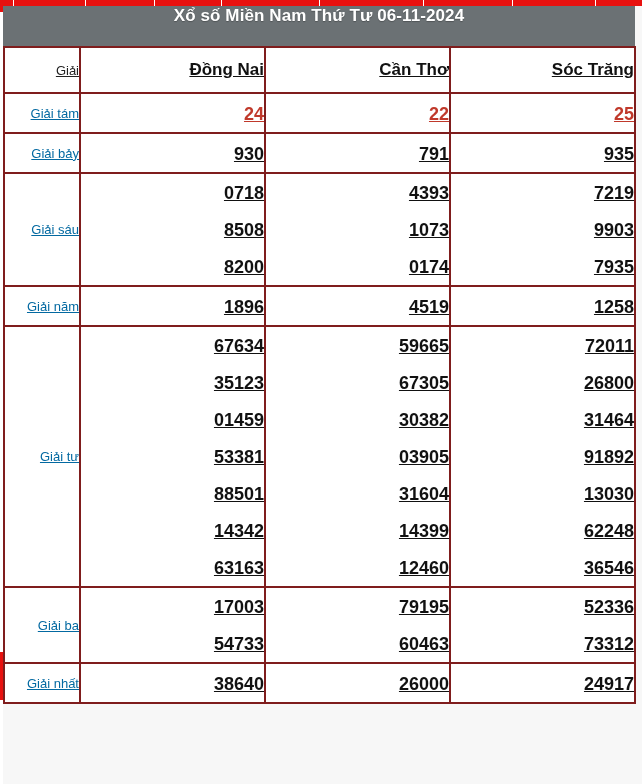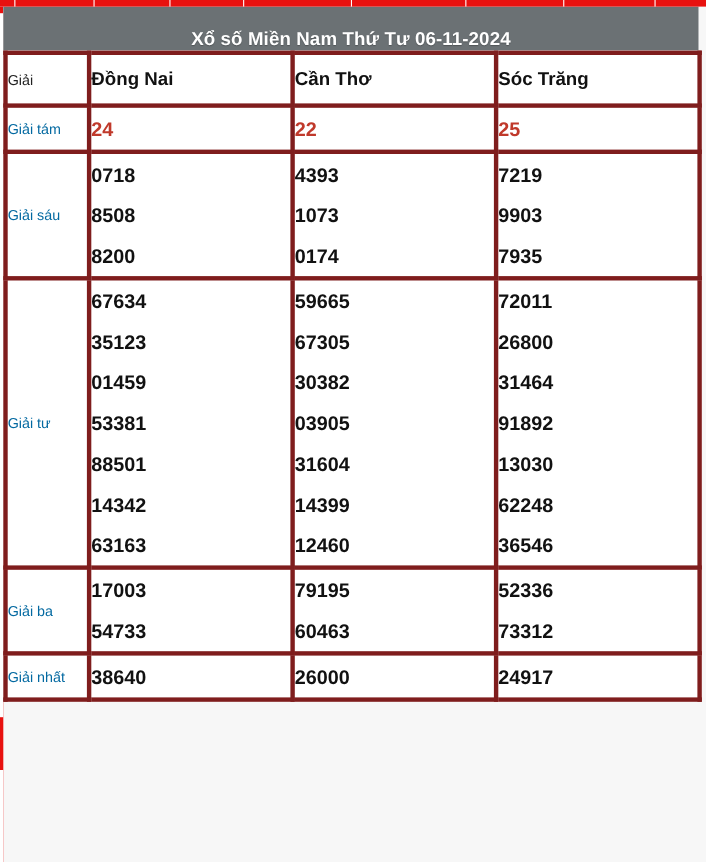--- a/index.html
+++ b/index.html
@@ -73,38 +73,39 @@
     background: #ffffff;
   }
 
   .title-bar {
     height: 40px;
     background: #6b7174;
     color: #ffffff;
     font-size: 17px;
     font-weight: bold;
     display: flex;
-    align-items: flex-end;
+    align-items: flex-start;
     justify-content: center;
     letter-spacing: 0.1px;
     text-shadow: 0 1px 1px rgba(0,0,0,0.25);
   }
 
   table.result-table {
     width: 632px;
     border-collapse: collapse;
     table-layout: fixed;
     background: #ffffff;
   }
   table.result-table td,
   table.result-table th {
-    border: 4px solid #7f1d1d;
-    text-align: left;
+    border: 2px solid #7f1d1d;
+    text-align: right;
     vertical-align: middle;
     padding: 0;
+    text-decoration: underline;
   }
   col.c-label { width: 76px; }
   col.c-prov  { width: 185px; }
 
   .hdr-label {
     font-size: 13px;
     font-weight: normal;
     color: #222222;
     height: 44px;
   }
@@ -185,35 +186,59 @@
             <span class="n">24</span>
           </td>
           <td class="num-cell red">
             <span class="n">22</span>
           </td>
           <td class="num-cell red">
             <span class="n">25</span>
           </td>
         </tr>
         <tr>
+          <td class="row-label r-h1">Giải bảy</td>
+          <td class="num-cell">
+            <span class="n">930</span>
+          </td>
+          <td class="num-cell">
+            <span class="n">791</span>
+          </td>
+          <td class="num-cell">
+            <span class="n">935</span>
+          </td>
+        </tr>
+        <tr>
           <td class="row-label r-h3">Giải sáu</td>
           <td class="num-cell">
             <span class="n">0718</span>
             <span class="n">8508</span>
             <span class="n">8200</span>
           </td>
           <td class="num-cell">
             <span class="n">4393</span>
             <span class="n">1073</span>
             <span class="n">0174</span>
           </td>
           <td class="num-cell">
             <span class="n">7219</span>
             <span class="n">9903</span>
             <span class="n">7935</span>
+          </td>
+        </tr>
+        <tr>
+          <td class="row-label r-h1">Giải năm</td>
+          <td class="num-cell">
+            <span class="n">1896</span>
+          </td>
+          <td class="num-cell">
+            <span class="n">4519</span>
+          </td>
+          <td class="num-cell">
+            <span class="n">1258</span>
           </td>
         </tr>
         <tr>
           <td class="row-label r-h7">Giải tư</td>
           <td class="num-cell">
             <span class="n">67634</span>
             <span class="n">35123</span>
             <span class="n">01459</span>
             <span class="n">53381</span>
             <span class="n">88501</span>

